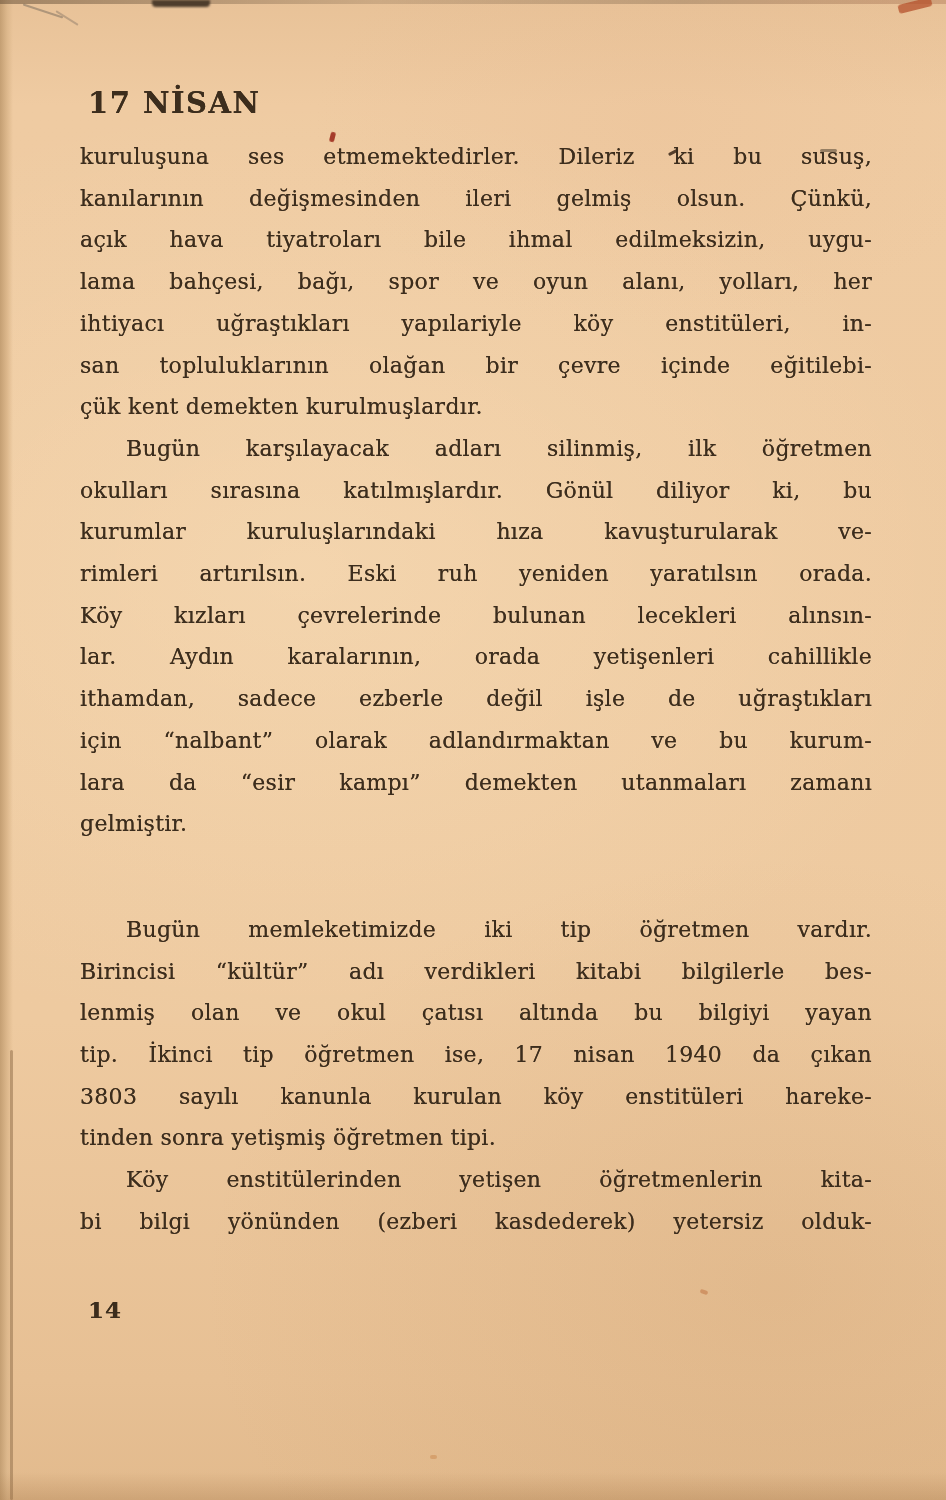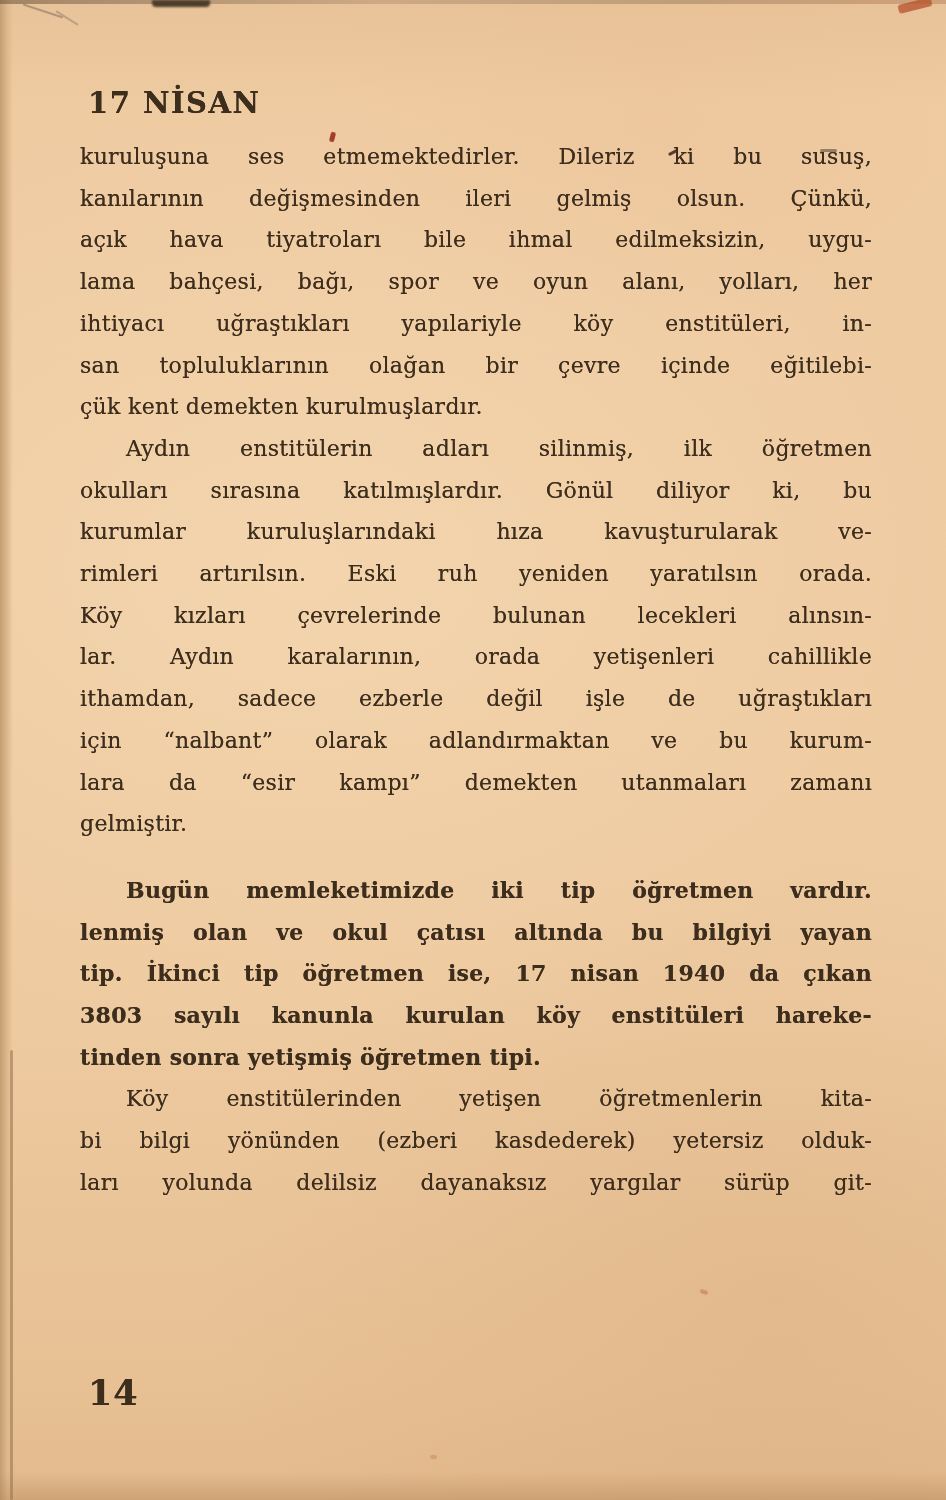--- a/index.html
+++ b/index.html
@@ -28,25 +28,25 @@
   .accent-speck{position:absolute;left:668px;top:151px;width:10px;height:3px;background:#553f2c;transform:rotate(-28deg);border-radius:2px;}
   .dash-mark{position:absolute;left:820px;top:149px;width:17px;height:3px;background:rgba(80,65,50,.55);border-radius:2px;}
   .fleck-1{position:absolute;left:700px;top:1290px;width:8px;height:4px;background:rgba(190,110,60,.5);transform:rotate(20deg);border-radius:2px;}
   .fleck-2{position:absolute;left:430px;top:1455px;width:7px;height:4px;background:rgba(200,130,70,.45);border-radius:2px;}
 
   .header{position:absolute;left:88px;top:86px;font-size:29px;font-weight:bold;letter-spacing:1.5px;
     text-shadow:0 0 .5px rgba(50,36,20,.9);}
   .body{position:absolute;left:80px;top:136px;width:792px;font-size:22px;line-height:41.7px;
     letter-spacing:.3px;text-shadow:0 0 .5px rgba(55,40,25,.75);}
   .para{margin:0;}
-  .para.gap{margin-top:25px;font-weight:bold;}
+  .para.gap{margin-top:64px;}
   .line{text-align:justify;text-align-last:justify;white-space:normal;}
   .line.last{text-align-last:left;}
   .line.indent{text-indent:46px;}
-  .pagenum{position:absolute;left:88px;top:1372px;font-size:35px;font-weight:bold;letter-spacing:1px;
+  .pagenum{position:absolute;left:88px;top:1296px;font-size:23px;font-weight:bold;letter-spacing:1px;
     text-shadow:0 0 .5px rgba(50,36,20,.9);}
 </style>
 </head>
 <body>
 
 <div class="page">
 
   <div class="edge-left"></div>
   <div class="edge-left-line"></div>
   <div class="edge-top"></div>
@@ -69,43 +69,43 @@
       <div class="line">kuruluşuna ses etmemektedirler. Dileriz ki bu susuş,</div>
       <div class="line">kanılarının değişmesinden ileri gelmiş olsun. Çünkü,</div>
       <div class="line">açık hava tiyatroları bile ihmal edilmeksizin, uygu-</div>
       <div class="line">lama bahçesi, bağı, spor ve oyun alanı, yolları, her</div>
       <div class="line">ihtiyacı uğraştıkları yapılariyle köy enstitüleri, in-</div>
       <div class="line">san topluluklarının olağan bir çevre içinde eğitilebi-</div>
       <div class="line last">çük kent demekten kurulmuşlardır.</div>
     </div>
 
     <div class="para">
-      <div class="line indent">Aydın enstitülerin adları silinmiş, ilk öğretmen</div>
+      <div class="line indent">Bugün karşılayacak adları silinmiş, ilk öğretmen</div>
       <div class="line">okulları sırasına katılmışlardır. Gönül diliyor ki, bu</div>
       <div class="line">kurumlar kuruluşlarındaki hıza kavuşturularak ve-</div>
       <div class="line">rimleri artırılsın. Eski ruh yeniden yaratılsın orada.</div>
       <div class="line">Köy kızları çevrelerinde bulunan lecekleri alınsın-</div>
       <div class="line">lar. Aydın karalarının, orada yetişenleri cahillikle</div>
       <div class="line">ithamdan, sadece ezberle değil işle de uğraştıkları</div>
       <div class="line">için “nalbant” olarak adlandırmaktan ve bu kurum-</div>
       <div class="line">lara da “esir kampı” demekten utanmaları zamanı</div>
       <div class="line last">gelmiştir.</div>
     </div>
 
     <div class="para gap">
       <div class="line indent">Bugün memleketimizde iki tip öğretmen vardır.</div>
+      <div class="line">Birincisi “kültür” adı verdikleri kitabi bilgilerle bes-</div>
       <div class="line">lenmiş olan ve okul çatısı altında bu bilgiyi yayan</div>
       <div class="line">tip. İkinci tip öğretmen ise, 17 nisan 1940 da çıkan</div>
       <div class="line">3803 sayılı kanunla kurulan köy enstitüleri hareke-</div>
       <div class="line last">tinden sonra yetişmiş öğretmen tipi.</div>
     </div>
 
     <div class="para">
       <div class="line indent">Köy enstitülerinden yetişen öğretmenlerin kita-</div>
       <div class="line">bi bilgi yönünden (ezberi kasdederek) yetersiz olduk-</div>
-      <div class="line">ları yolunda delilsiz dayanaksız yargılar sürüp git-</div>
     </div>
 
   </div>
 
   <div class="pagenum">14</div>
 
 </div>
 
 </body></html>

